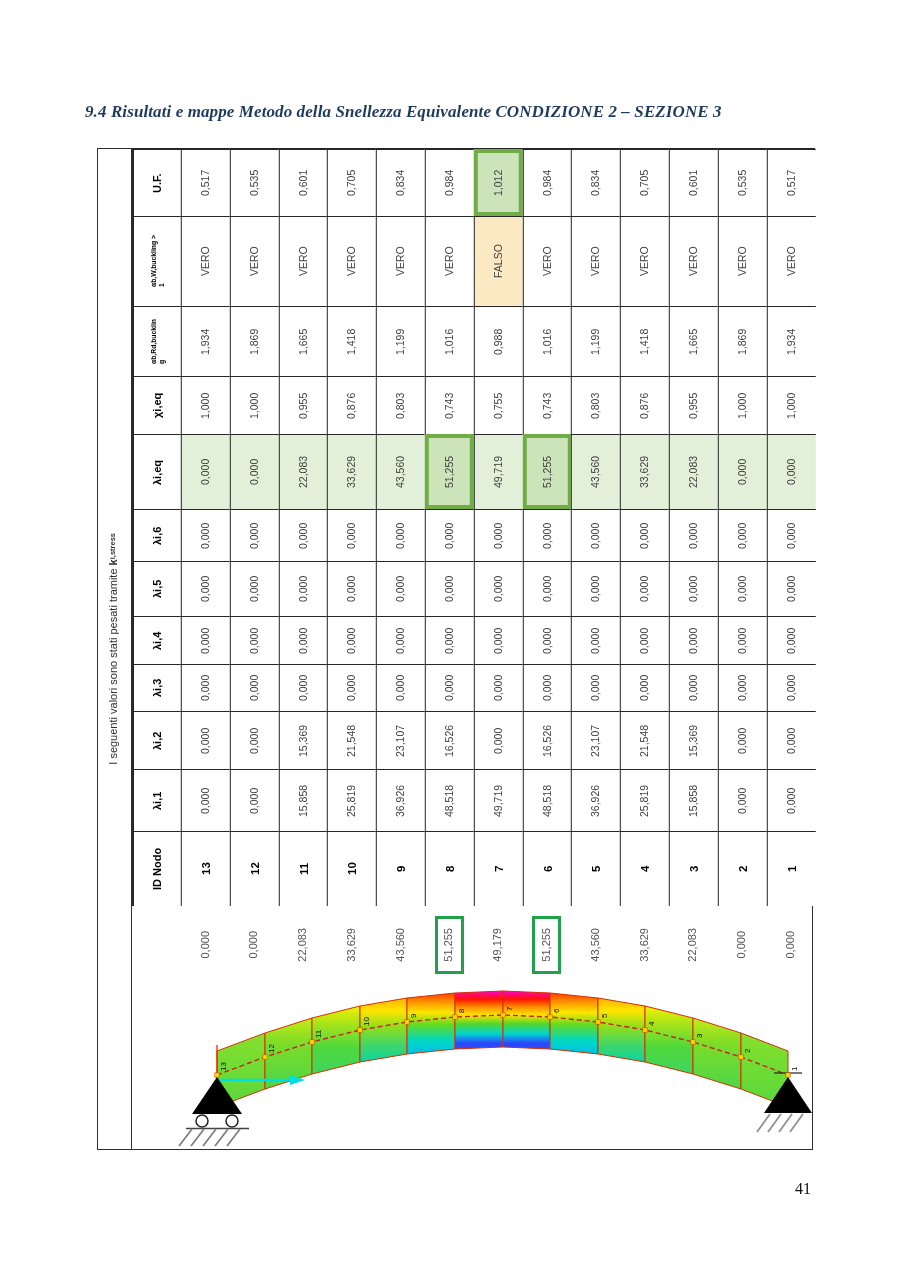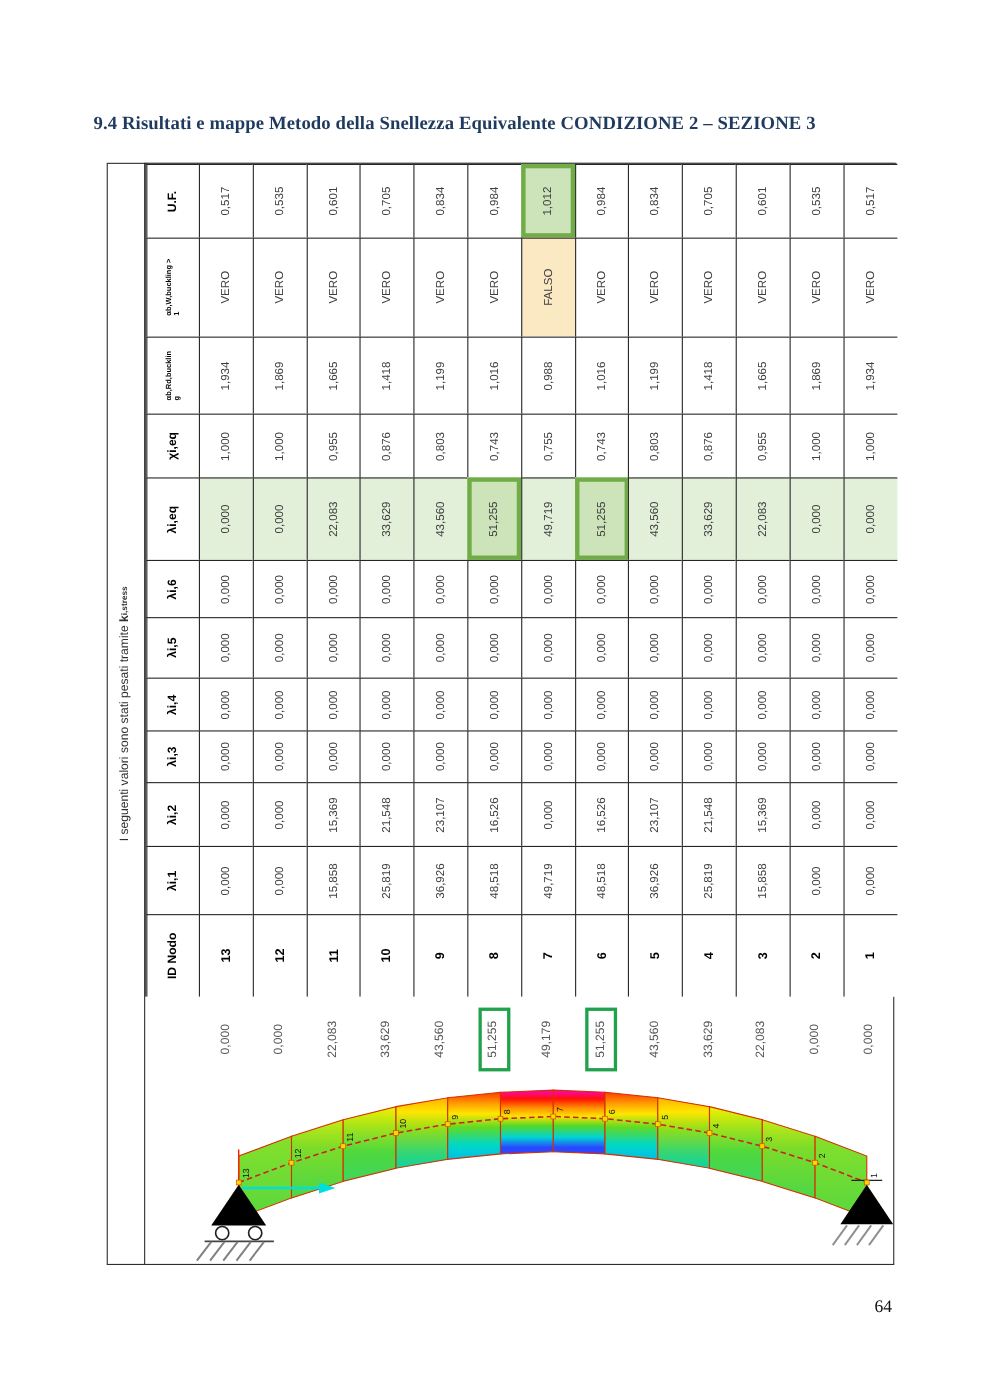--- a/index.html
+++ b/index.html
@@ -1,19 +1,19 @@
 <!DOCTYPE html>
 <html><head>
 <meta charset="utf-8">
 <style>
   html,body{margin:0;padding:0;background:#888;}
   .page{position:relative;width:900px;height:1273px;background:#ffffff;overflow:hidden;
         font-family:"Liberation Sans",sans-serif;}
   .page-title{position:absolute;left:85px;top:102px;width:790px;
-        font-family:"Liberation Serif",serif;font-weight:bold;
+        font-family:"Liberation Serif",serif;font-weight:bold;font-style:italic;
         font-size:17px;color:#1f3a5f;letter-spacing:.1px;white-space:nowrap;}
   .outer-box{position:absolute;left:97px;top:148px;width:716px;height:1002px;
         border:1.5px solid #2e2e2e;box-sizing:border-box;}
   .caption-strip{position:absolute;left:97px;top:148px;width:35px;height:1002px;
         border-right:1.5px solid #2e2e2e;box-sizing:border-box;
         display:flex;align-items:center;justify-content:center;}
   .vtext{writing-mode:vertical-rl;transform:rotate(180deg);white-space:pre-line;line-height:1.05;}
   .caption-text{font-size:11px;color:#2f2f2f;}
   .caption-text .kbold{font-weight:bold;}
   .caption-text .ksub{font-weight:bold;font-size:7.5px;}
@@ -385,14 +385,14 @@
       <rect x="510.8" y="40.8" width="4.4" height="4.4" fill="#ffd800" stroke="#c85000" stroke-width="0.6"></rect>
       <text x="522" y="39" transform="rotate(-90 522 39)" font-size="8" fill="#111" font-family="Liberation Sans, sans-serif">4</text>
       <rect x="558.8" y="52.8" width="4.4" height="4.4" fill="#ffd800" stroke="#c85000" stroke-width="0.6"></rect>
       <text x="570" y="51" transform="rotate(-90 570 51)" font-size="8" fill="#111" font-family="Liberation Sans, sans-serif">3</text>
       <rect x="606.8" y="67.8" width="4.4" height="4.4" fill="#ffd800" stroke="#c85000" stroke-width="0.6"></rect>
       <text x="618" y="66" transform="rotate(-90 618 66)" font-size="8" fill="#111" font-family="Liberation Sans, sans-serif">2</text>
       <rect x="653.8" y="85.8" width="4.4" height="4.4" fill="#ffd800" stroke="#c85000" stroke-width="0.6"></rect>
       <text x="665" y="84" transform="rotate(-90 665 84)" font-size="8" fill="#111" font-family="Liberation Sans, sans-serif">1</text>
     </svg>
 
-  <div class="page-number">64</div>
+  <div class="page-number">41</div>
 </div>
 
 </body></html>

